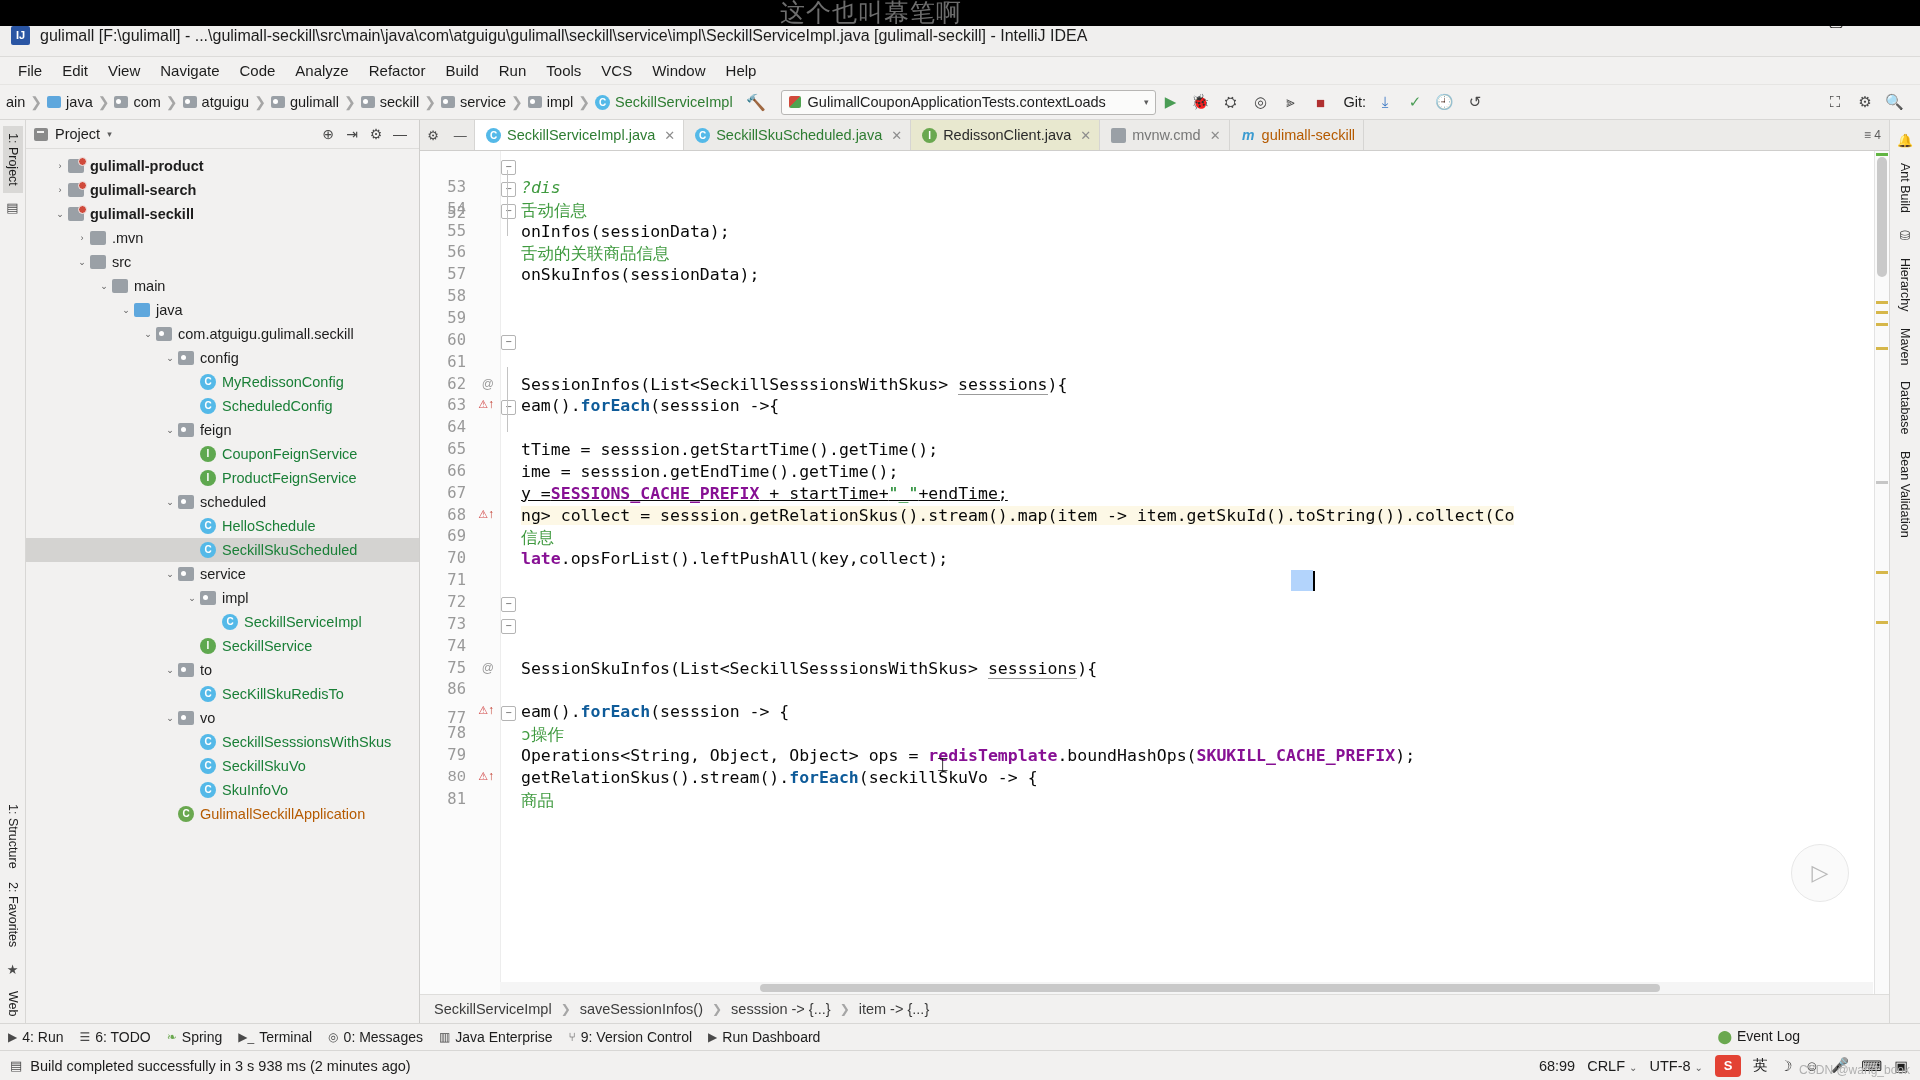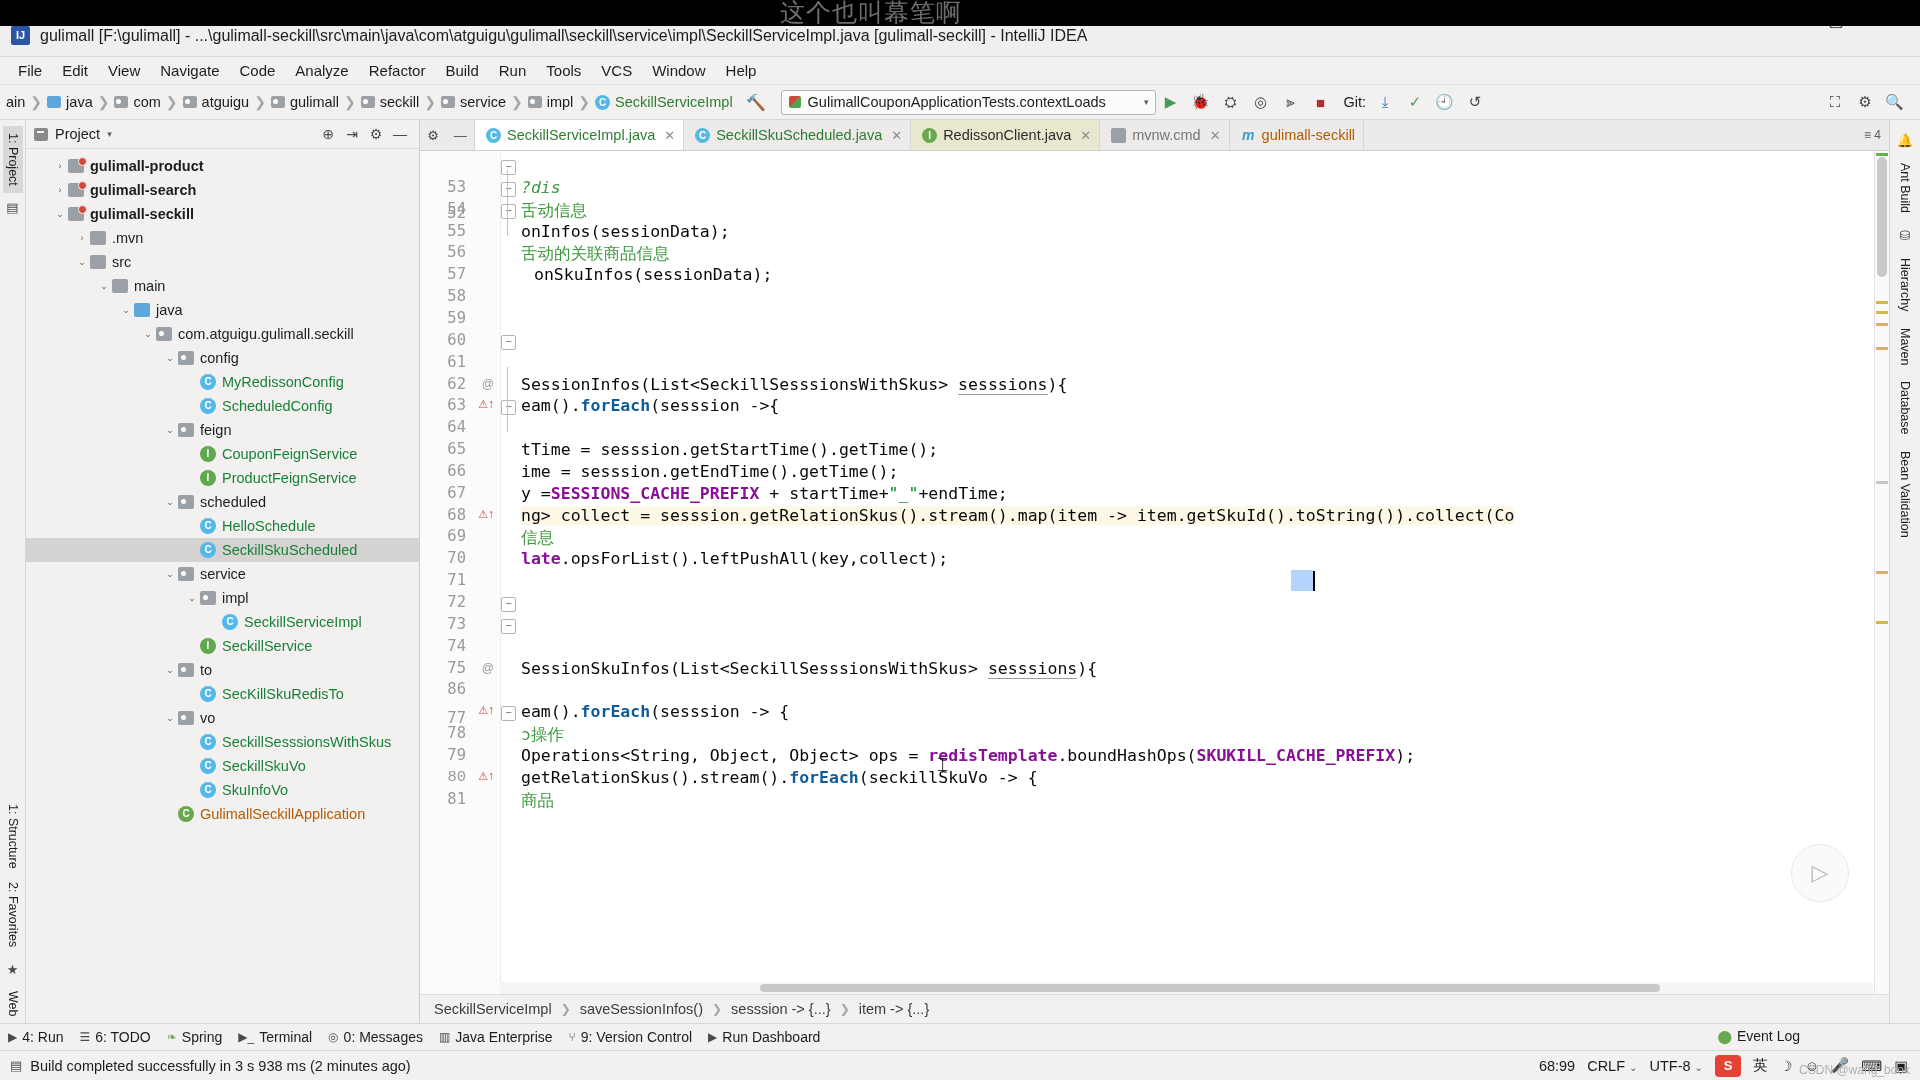--- a/index.html
+++ b/index.html
@@ -530,33 +530,33 @@
           </div>
         <div class="code" id="code">
             <div class="fold" style="top: 9px; left: 0px;">−</div>
             <div class="cl" style="top: 5px; left: 20px;"></div>
             <div class="fold" style="top: 30.85px; left: 0px;">−</div>
             <div class="cl" style="top: 26.85px; left: 20px;"><span class="cm" style="font-style:italic">?dis</span></div>
             <div class="fold" style="top: 52.7px; left: 0px;">−</div>
             <div class="cl" style="top: 48.7px; left: 20px;"><span class="cm">舌动信息</span></div>
             <div class="cl" style="top: 70.55px; left: 20px;">onInfos(sessionData);</div>
             <div class="cl" style="top: 92.4px; left: 20px;"><span class="cm">舌动的关联商品信息</span></div>
-            <div class="cl" style="top: 114.25px; left: 20px; margin-left: 13px;">onSkuInfos(sessionData);</div>
+            <div class="cl" style="top: 114.25px; left: 20px;">onSkuInfos(sessionData);</div>
             <div class="cl" style="top: 136.1px; left: 20px;"></div>
             <div class="cl" style="top: 157.95px; left: 20px;"></div>
             <div class="fold" style="top: 183.8px; left: 0px;">−</div>
             <div class="cl" style="top: 179.8px; left: 20px;"></div>
             <div class="cl" style="top: 201.65px; left: 20px;"></div>
             <div class="cl" style="top: 223.5px; left: 20px;">SessionInfos(List&lt;SeckillSesssionsWithSkus&gt; <span style="border-bottom:1px solid #9b9b9b">sesssions</span>){</div>
             <div class="fold" style="top: 249.35px; left: 0px;">−</div>
             <div class="cl" style="top: 245.35px; left: 20px;">eam().<span class="mth" style="font-weight:bold">forEach</span>(sesssion -&gt;{</div>
             <div class="cl" style="top: 267.2px; left: 20px;"></div>
             <div class="cl" style="top: 289.05px; left: 20px;">tTime = sesssion.getStartTime().getTime();</div>
             <div class="cl" style="top: 310.9px; left: 20px;">ime = sesssion.getEndTime().getTime();</div>
-            <div class="cl" style="top: 332.75px; left: 20px;">y =<span class="fld" style="font-weight:bold">SESSIONS_CACHE_PREFIX</span> + startTime+<span class="str">"_"</span>+endTime;</div>
+            <div class="cl" style="top: 332.75px; left: 20px; text-decoration: underline;">y =<span class="fld" style="font-weight:bold">SESSIONS_CACHE_PREFIX</span> + startTime+<span class="str">"_"</span>+endTime;</div>
             <div class="cl" style="top: 354.6px; left: 20px; background: rgb(253, 248, 230);">ng&gt; collect = sesssion.getRelationSkus().stream().map(item -&gt; item.getSkuId().toString()).collect(Co</div>
             <div class="cl" style="top: 376.45px; left: 20px;"><span class="cm">信息</span></div>
             <div class="cl" style="top: 398.3px; left: 20px;"><span class="fld" style="font-weight:bold">late</span>.opsForList().leftPushAll(key,collect);</div>
             <div class="cl" style="top: 420.15px; left: 20px;"></div>
             <div class="fold" style="top: 446px; left: 0px;">−</div>
             <div class="cl" style="top: 442px; left: 20px;"></div>
             <div class="fold" style="top: 467.85px; left: 0px;">−</div>
             <div class="cl" style="top: 463.85px; left: 20px;"></div>
             <div class="cl" style="top: 485.7px; left: 20px;"></div>
             <div class="cl" style="top: 507.55px; left: 20px;">SessionSkuInfos(List&lt;SeckillSesssionsWithSkus&gt; <span style="border-bottom:1px solid #9b9b9b">sesssions</span>){</div>

